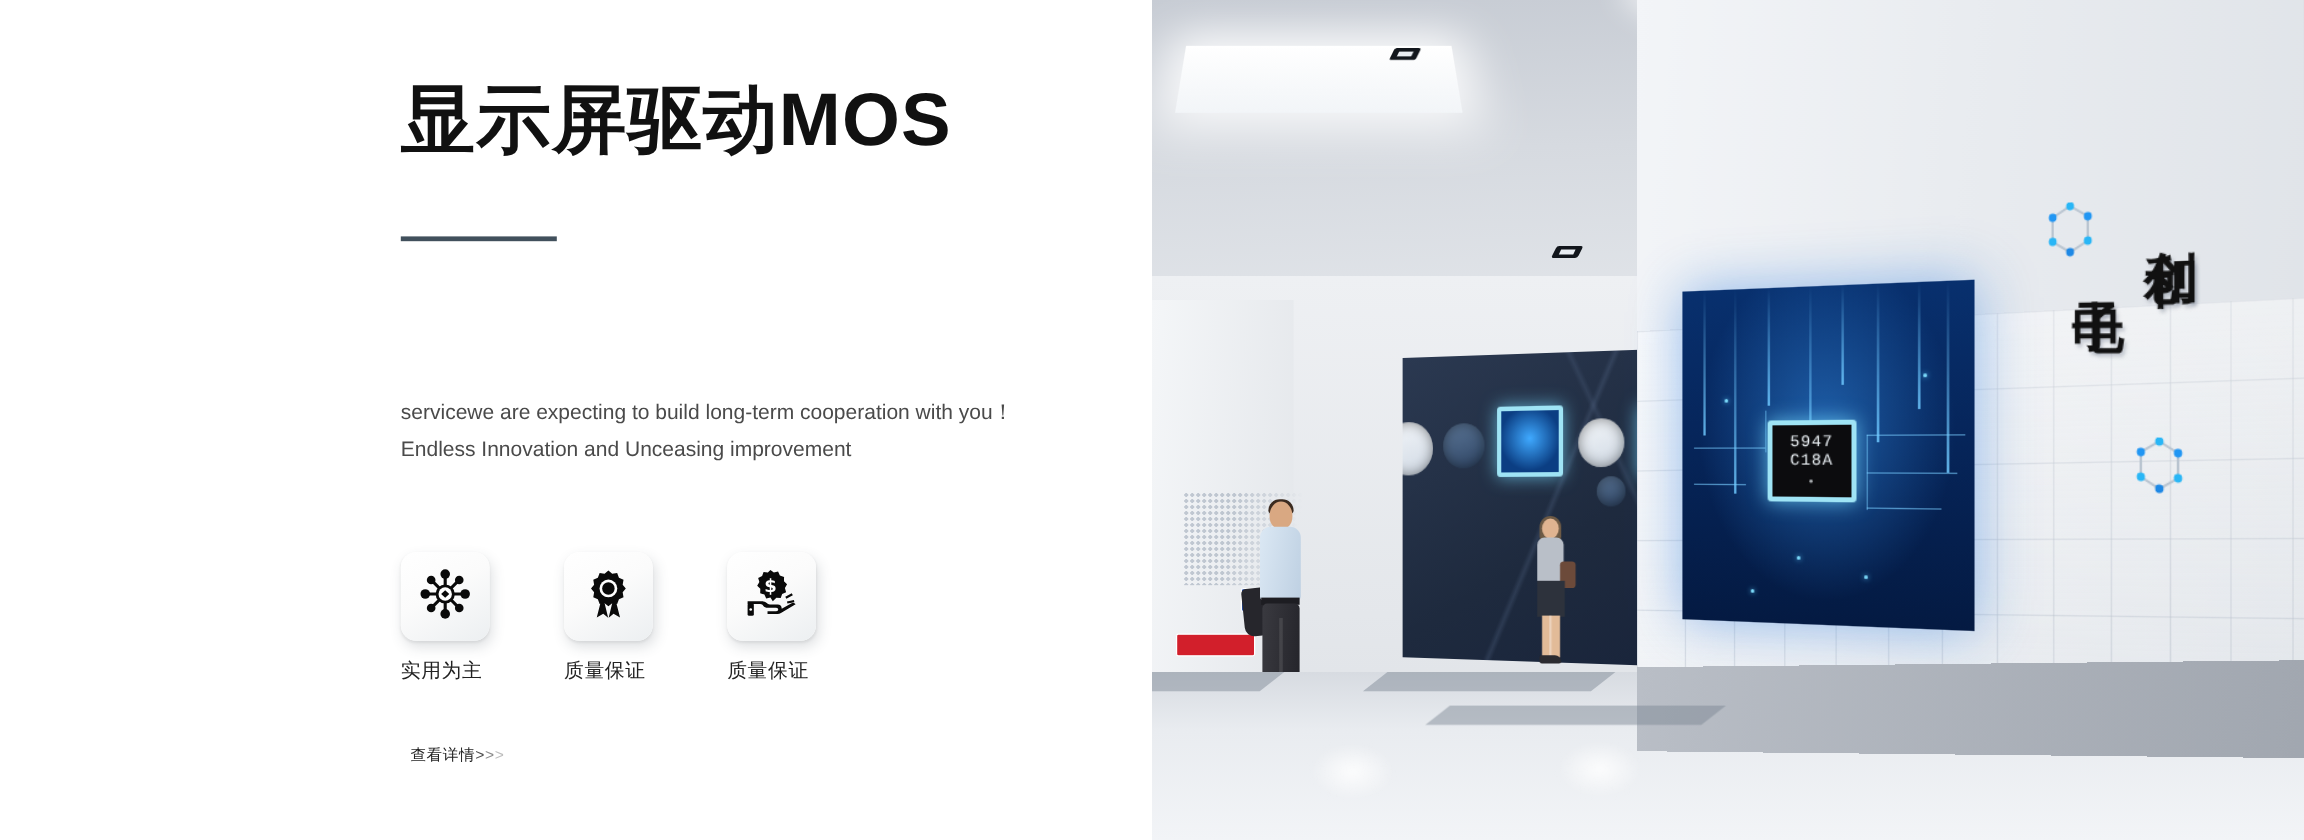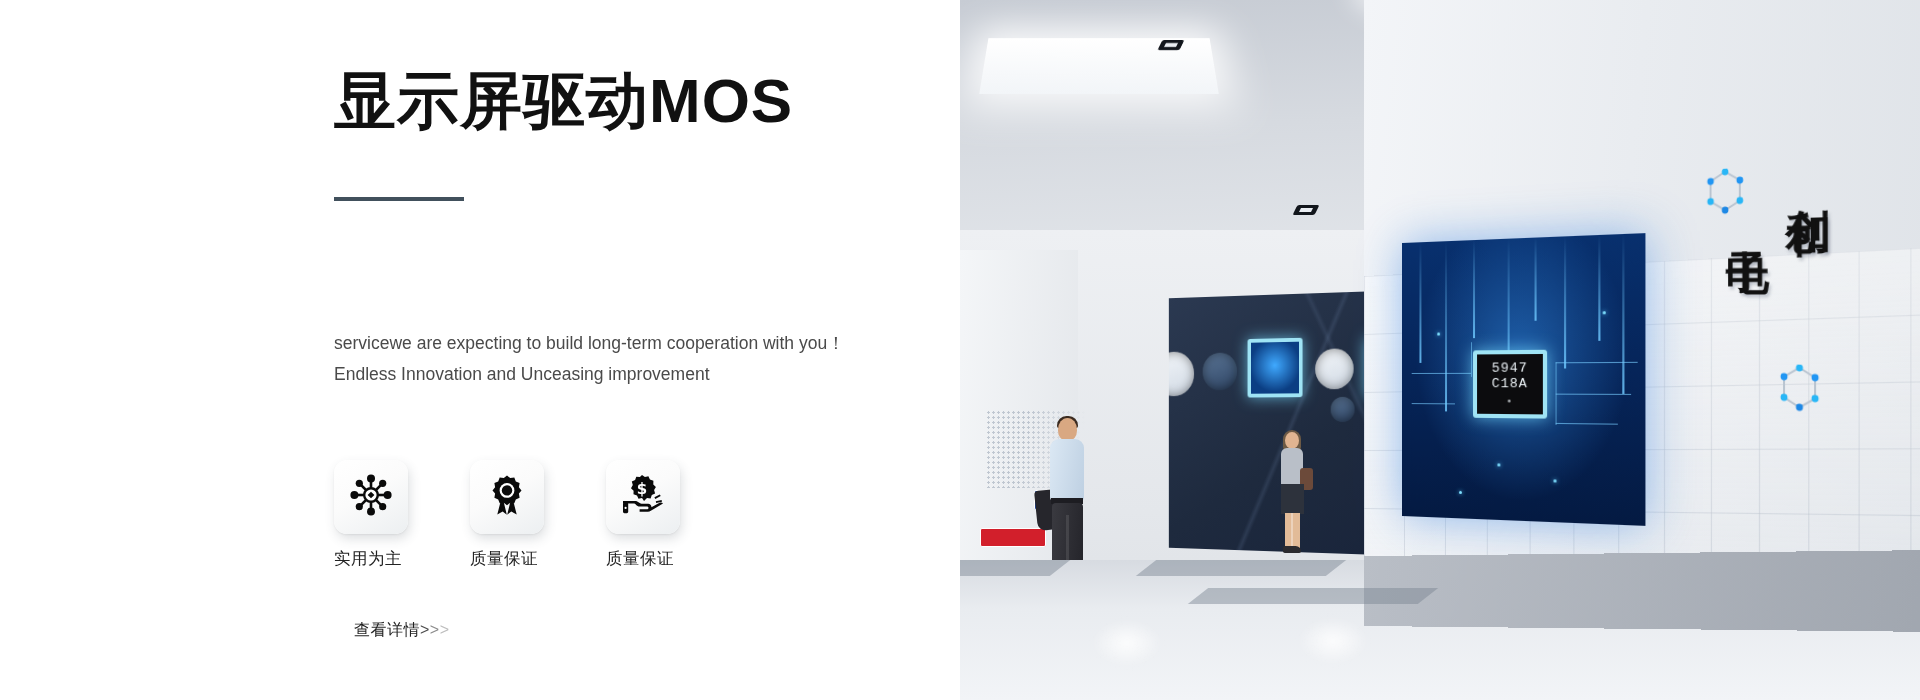--- a/index.html
+++ b/index.html
@@ -48,22 +48,22 @@
   .feature-tile::after{
     content:""; position:absolute; left:16px; top:64px;
     width:72px; height:26px;
     background:linear-gradient(125deg,rgba(120,130,145,.30),rgba(120,130,145,0) 70%);
     transform:skewX(-34deg); filter:blur(3px); z-index:-1;
   }
   .feature-label{
     margin-top:14px; font-size:16.5px; color:#222; white-space:nowrap; letter-spacing:.5px;
   }
   .cta{
-    position:absolute; left:354px; top:620px;
-    font-size:16px; color:#1f1f1f; letter-spacing:.5px; cursor:pointer;
+    position:absolute; left:342px; top:620px;
+    font-size:13px; color:#1f1f1f; letter-spacing:.5px; cursor:pointer;
     white-space:nowrap;
   }
   .cta .chev1{ color:#4d4d4d; }
   .cta .chev2{ color:#8c8c8c; }
   .cta .chev3{ color:#bdbdbd; }
 
   
   .photo{
     position:relative; width:960px; height:700px; overflow:hidden;
     background:#dfe3e8;

